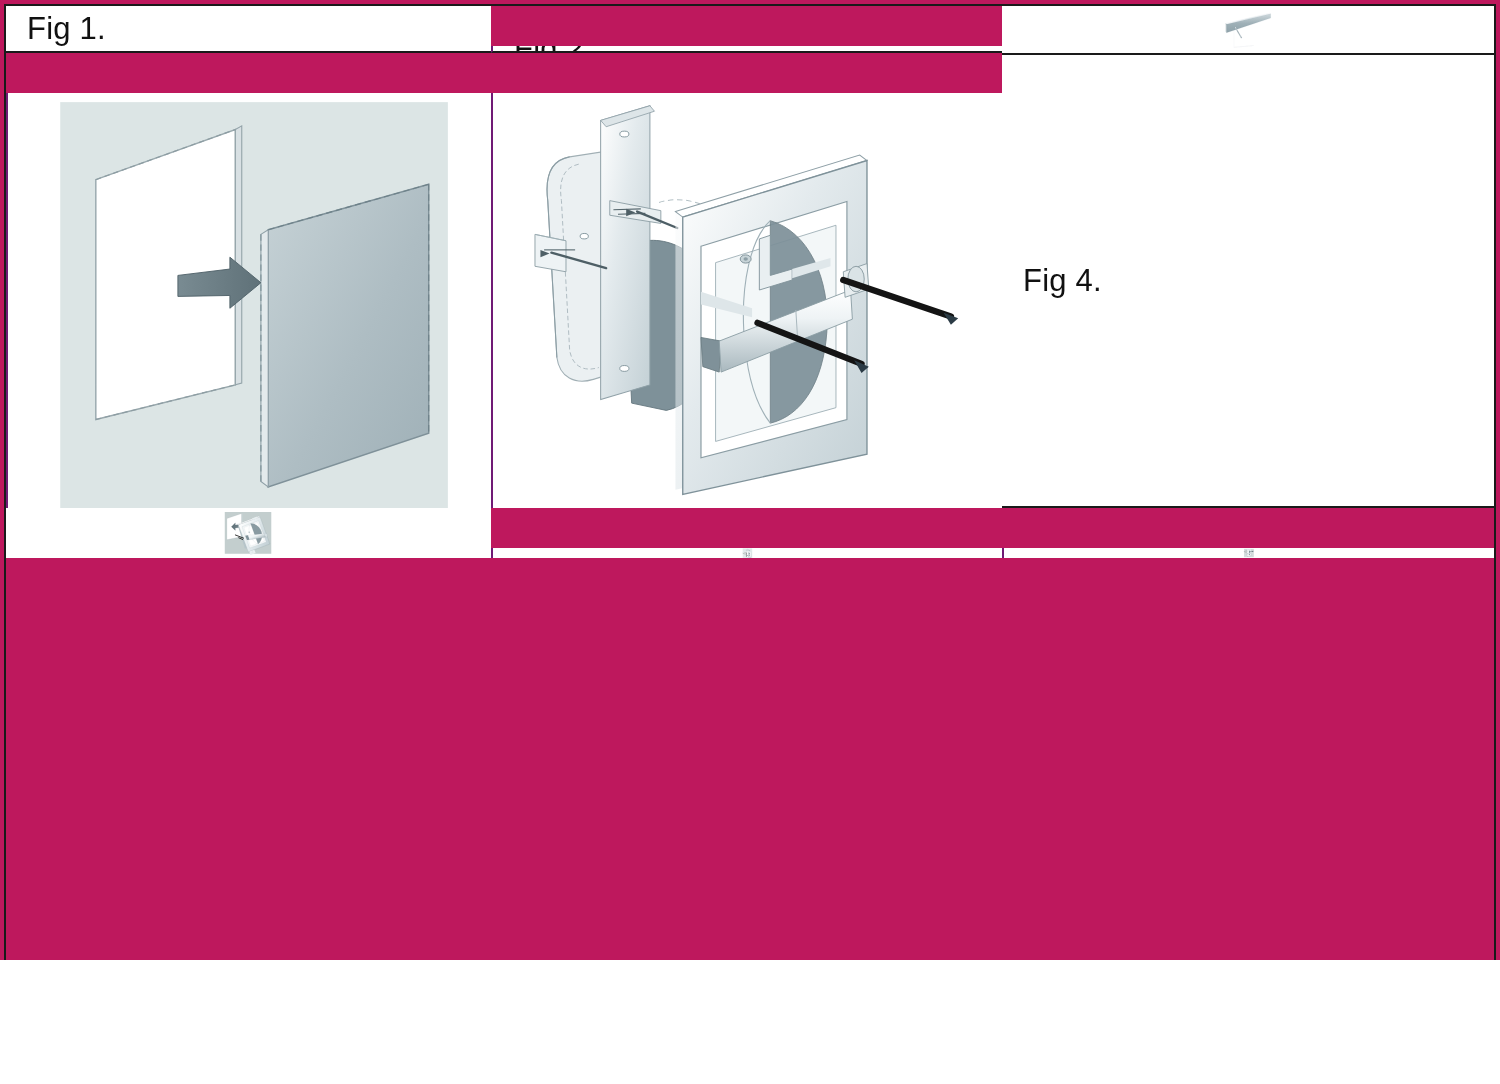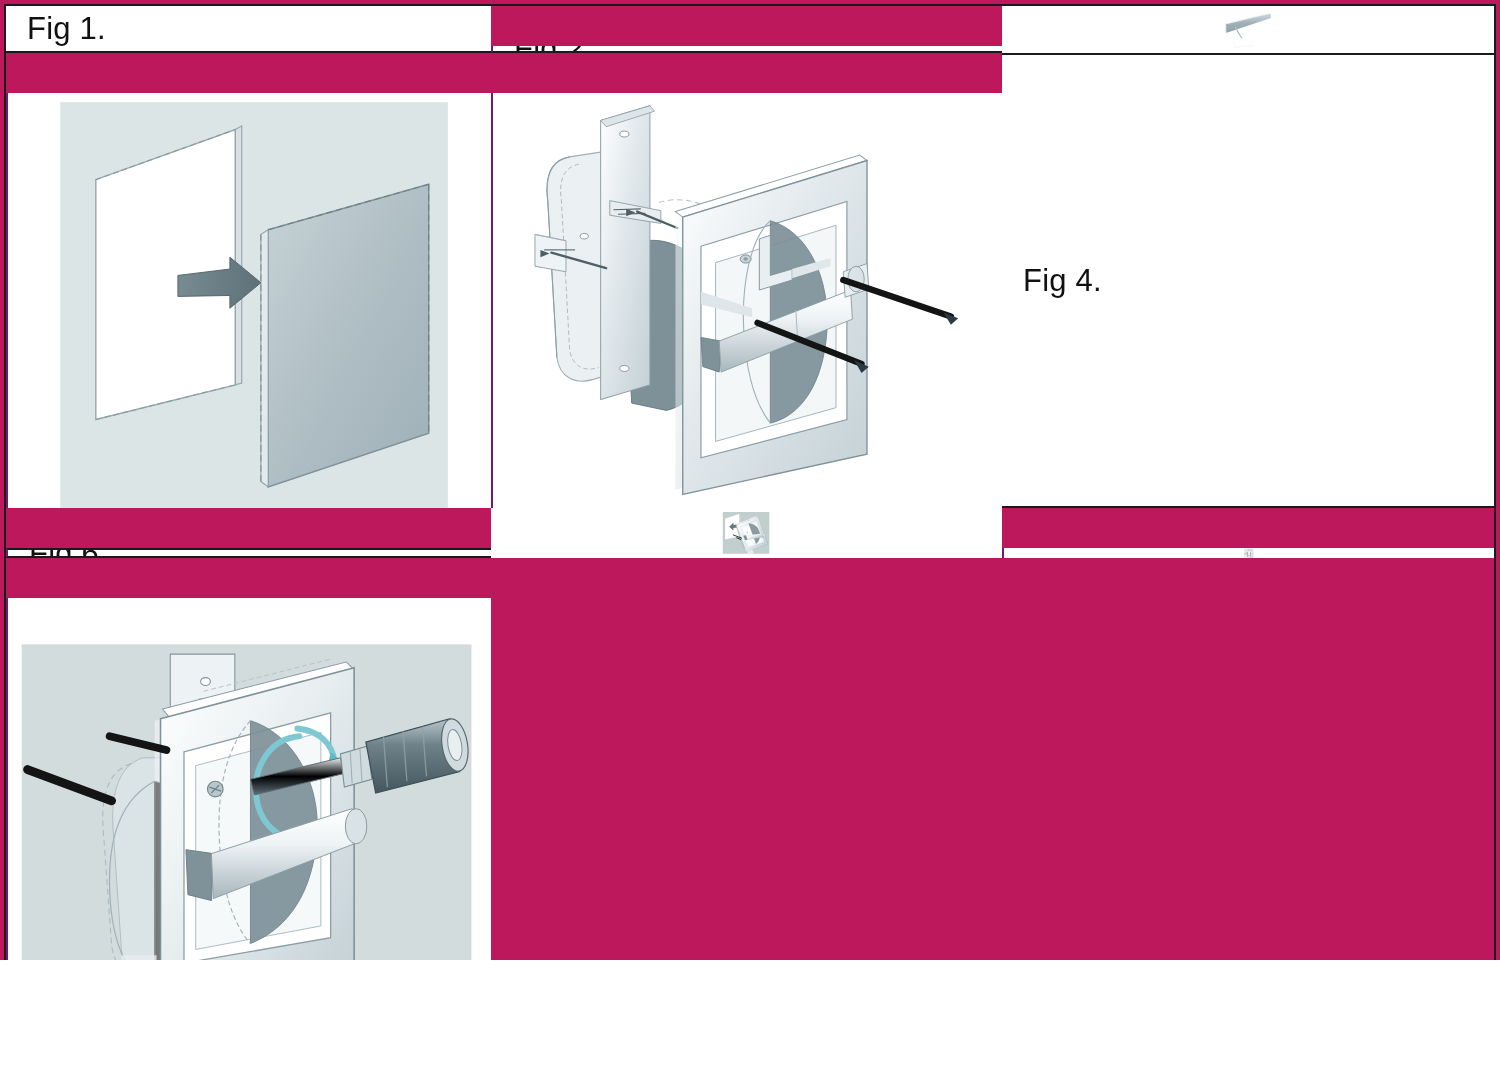--- a/index.html
+++ b/index.html
@@ -232,23 +232,20 @@
           <path d="M462,241 L478,247 L470,254 Z" fill="#2b3b45"></path>
           <path d="M258,252 L372,297" stroke="#141414" stroke-width="7" stroke-linecap="round" fill="none"></path>
           <path d="M364,293 L380,300 L372,307 Z" fill="#2b3b45"></path>
         </svg>
       </div>
     </div>
 
     <div class="cell hdr row2top">
       <span class="lbl">Fig 4.</span>
     </div>
-    <div class="cell hdr row2top vsep">
-      <span class="lbl">Fig 6.</span>
-    </div>
 
     <div class="cell">
       <div class="art">
         <svg viewBox="0 0 485 473" preserveAspectRatio="xMidYMid meet">
           <defs>
             <linearGradient id="g4plate" x1="0" y1="0" x2="1" y2="1">
               <stop offset="0" stop-color="#ffffff"></stop>
               <stop offset="0.45" stop-color="#e5ecef"></stop>
               <stop offset="1" stop-color="#c0ced3"></stop>
             </linearGradient>

